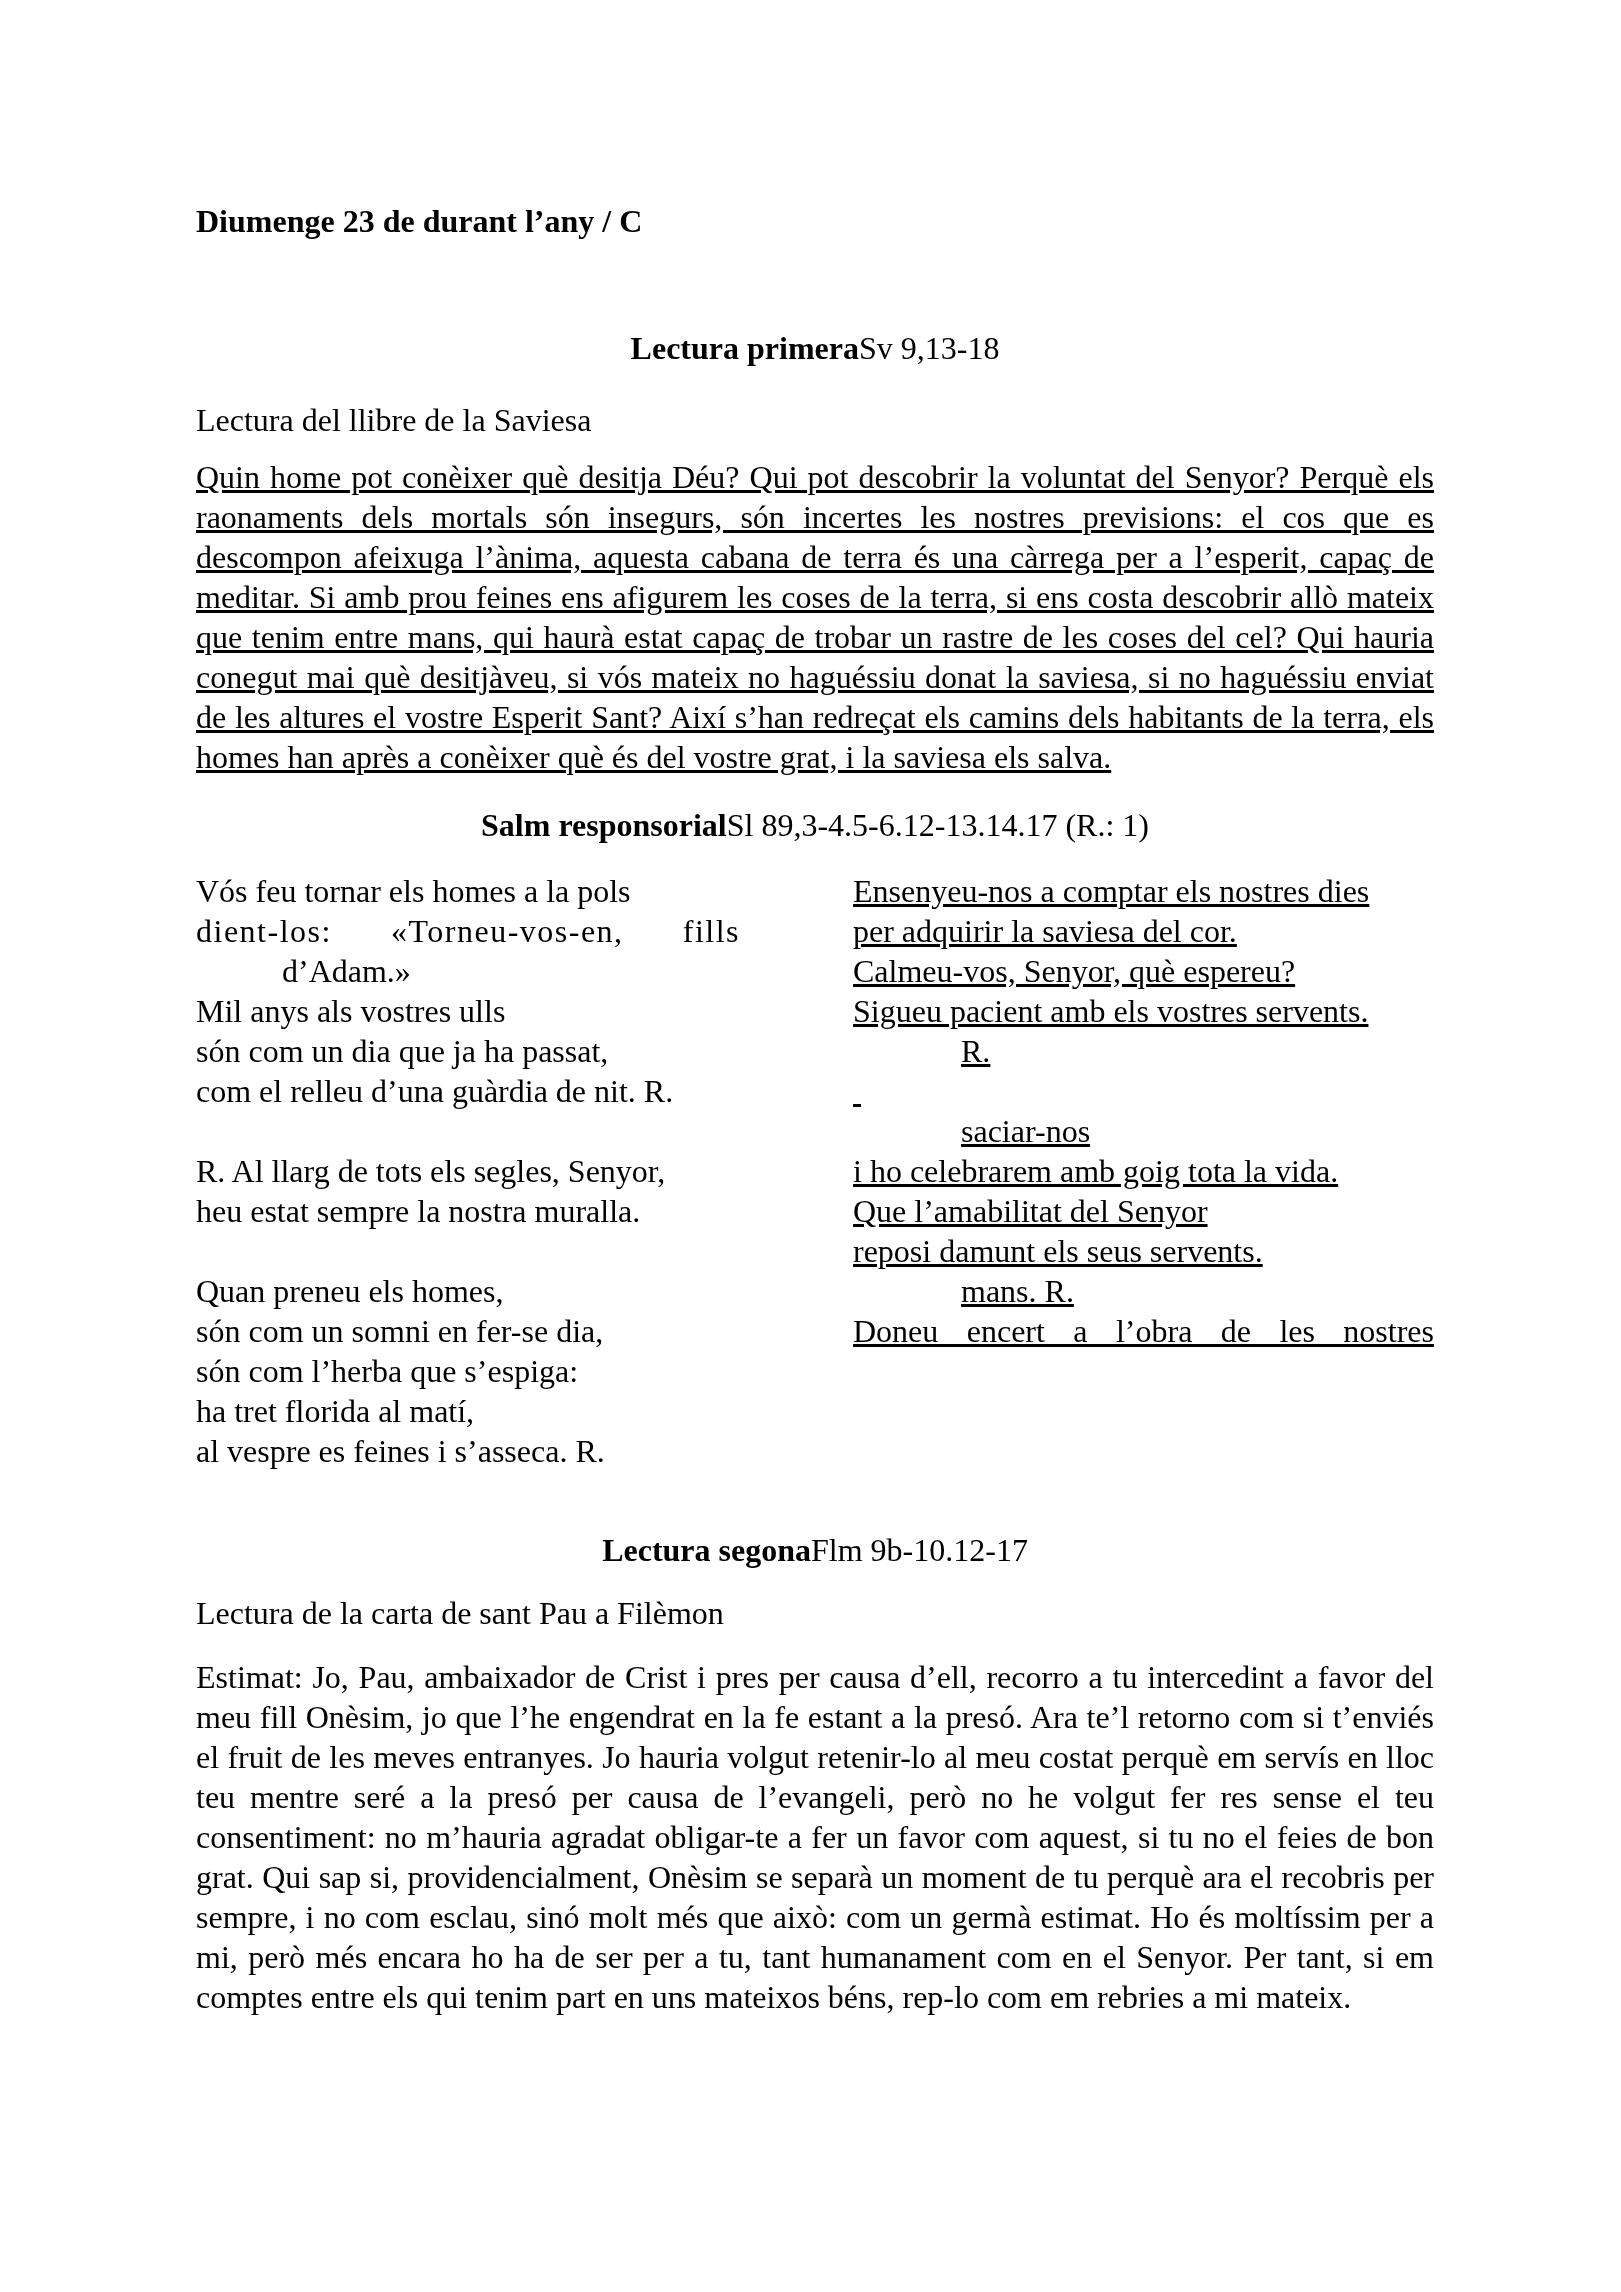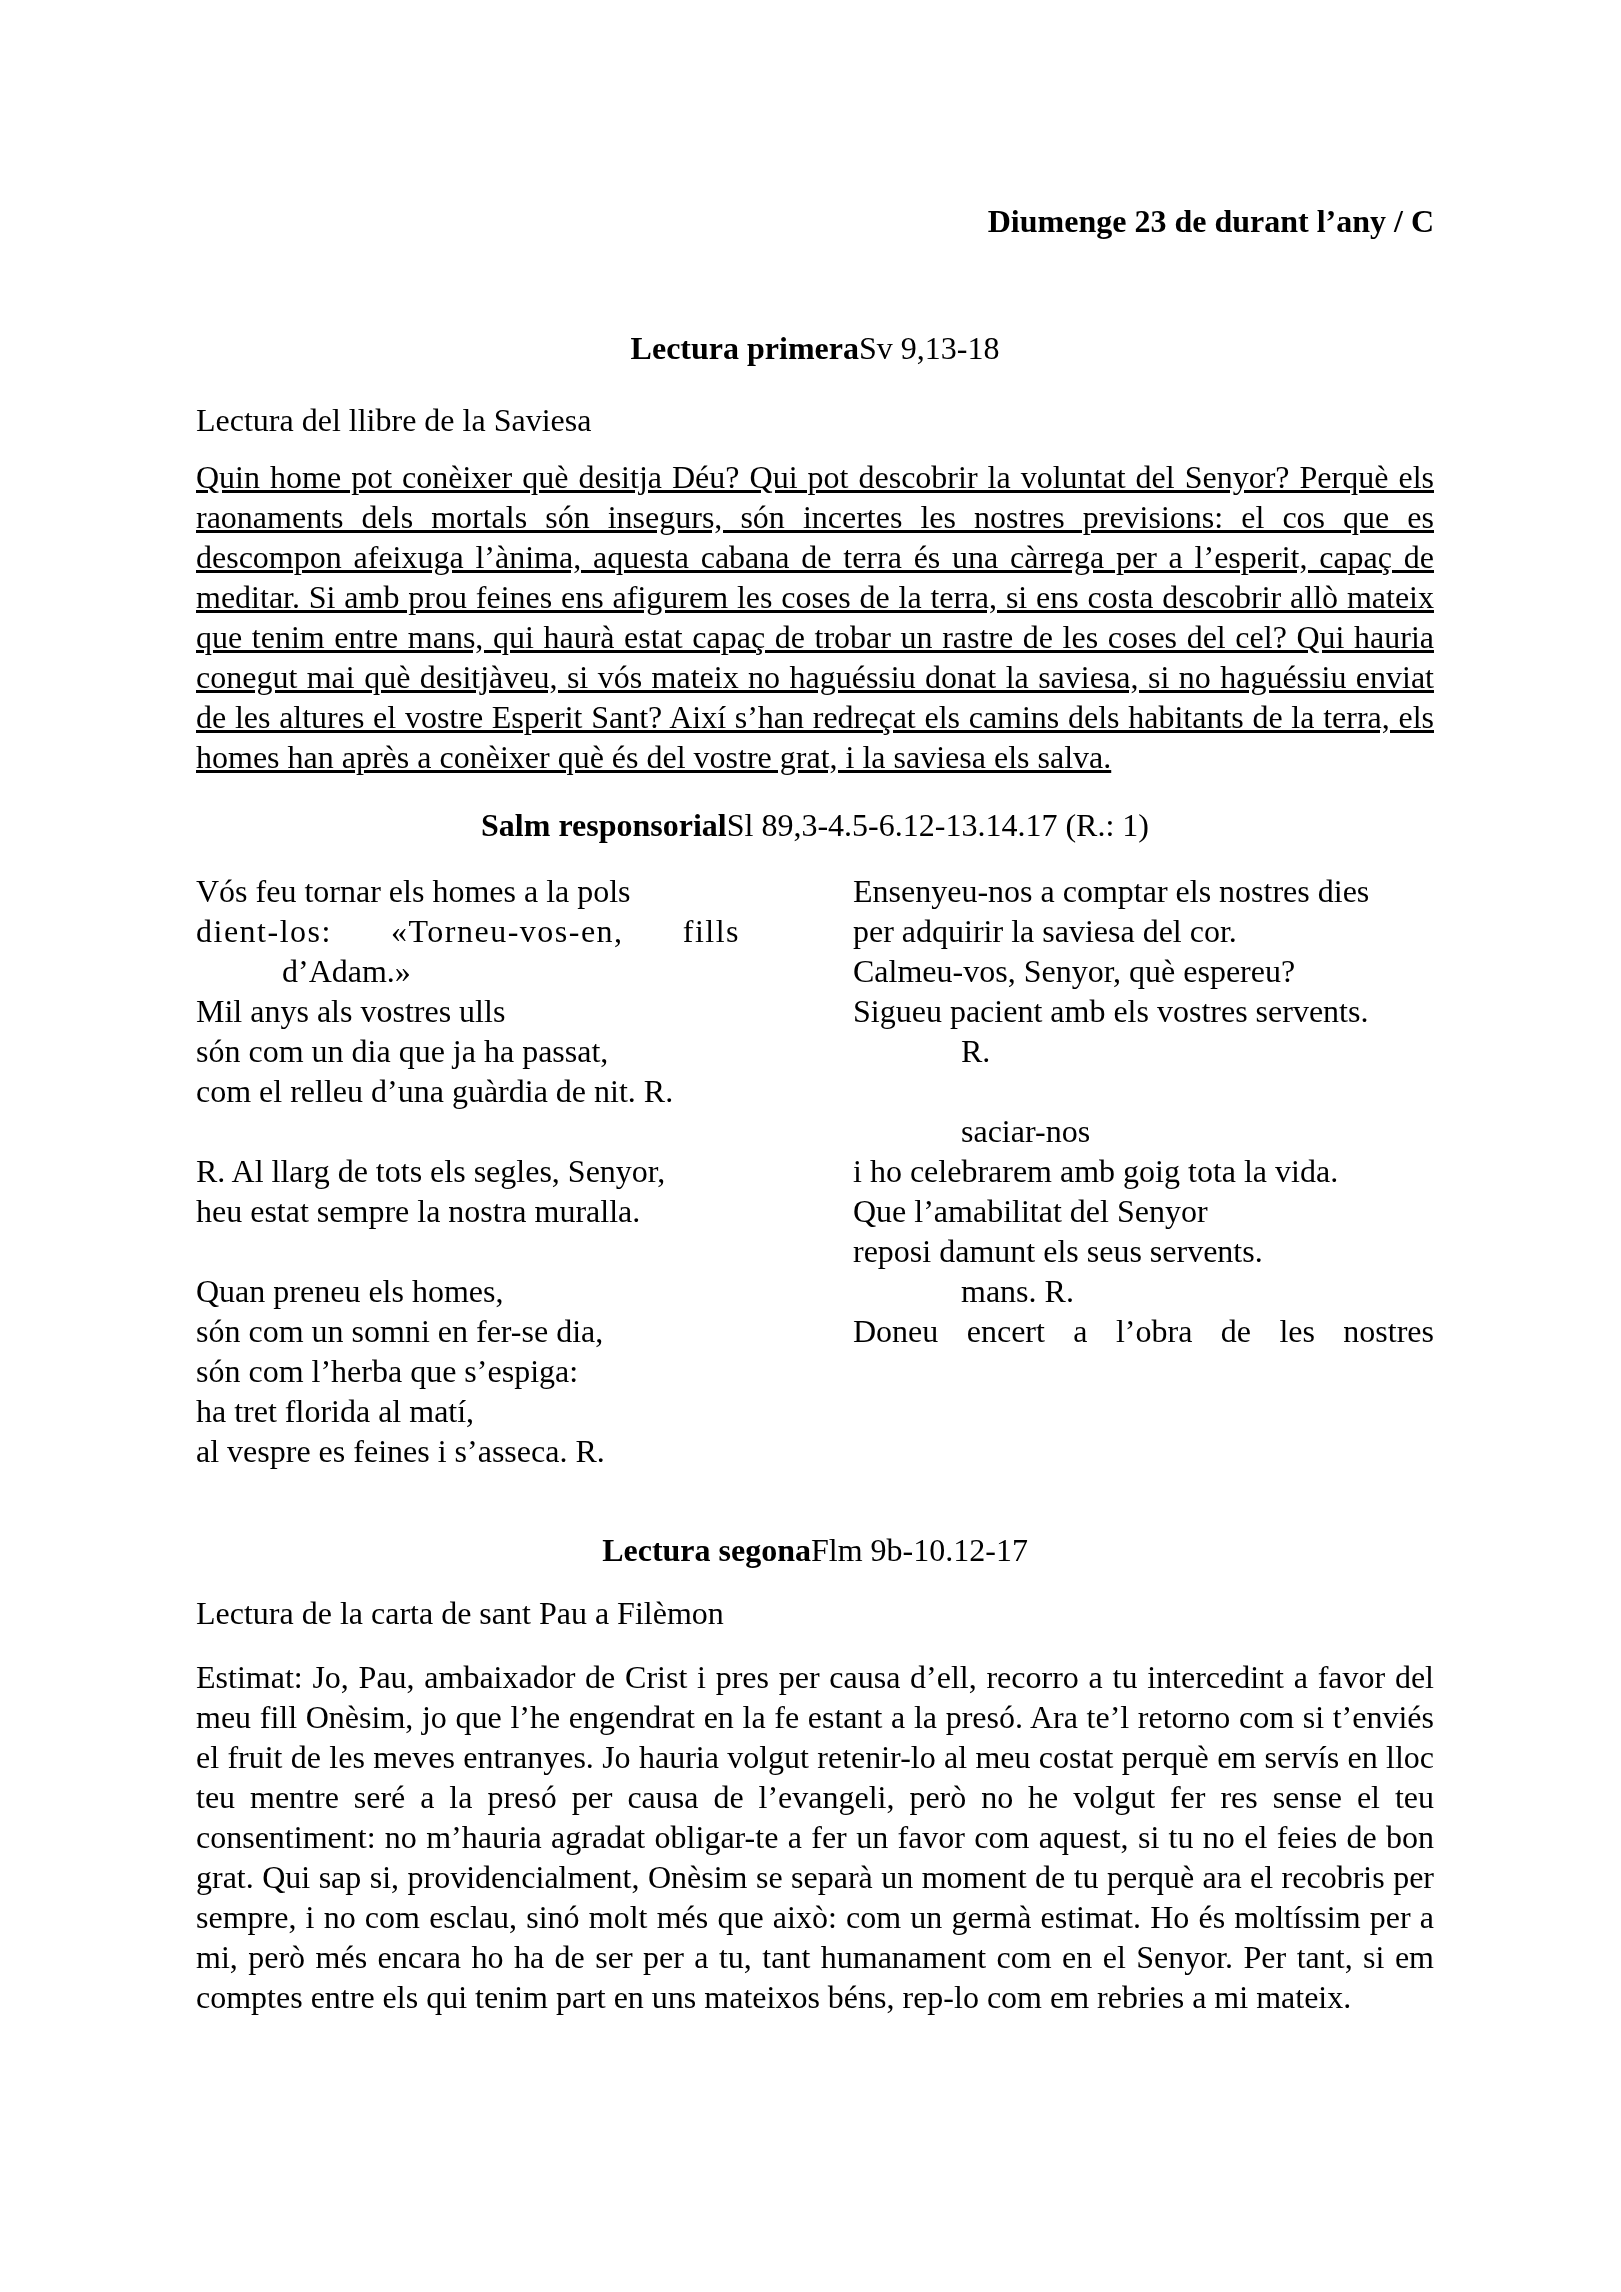--- a/index.html
+++ b/index.html
@@ -11,37 +11,37 @@
     color: #000000;
     font-family: "Liberation Serif", serif;
     font-size: 32px;
     line-height: 40px;
     box-sizing: border-box;
     padding: 201px 187px 0 196px;
     overflow: hidden;
   }
   .doc-title {
     font-weight: bold;
-    text-align: right;
+    text-align: left;
   }
   .heading-row {
     display: flex;
     justify-content: center;
     align-items: baseline;
   }
   .heading-row .heading { font-weight: bold; }
   .heading-row .reference { font-weight: normal; }
   .row-first  { margin-top: 87px; }
   .source-first { margin-top: 32px; }
   .par-first  { margin-top: 17px; text-align: justify; margin-bottom: 0; text-decoration: underline; }
   .row-psalm  { margin-top: 28px; }
   .psalm-cols { margin-top: 25.5px; display: flex; }
   .psalm-col-left  { width: 544px; }
   .psalm-col-gap   { width: 113px; }
-  .psalm-col-right { width: 581px; }
+  .psalm-col-right { width: 581px; text-decoration: underline; }
   .psalm-line { min-height: 40px; }
   .psalm-line.justify { text-align: justify; text-align-last: justify; }
   .psalm-line.justify-track { text-align: justify; text-align-last: justify; letter-spacing: 1.5px; }
   .psalm-line.indent { padding-left: 86px; }
   .psalm-col-right .psalm-line.indent { padding-left: 108px; }
   .row-second { margin-top: 59px; }
   .source-second { margin-top: 23.5px; }
   .par-second { margin-top: 23.5px; text-align: justify; margin-bottom: 4px; }
 </style>
 </head>

